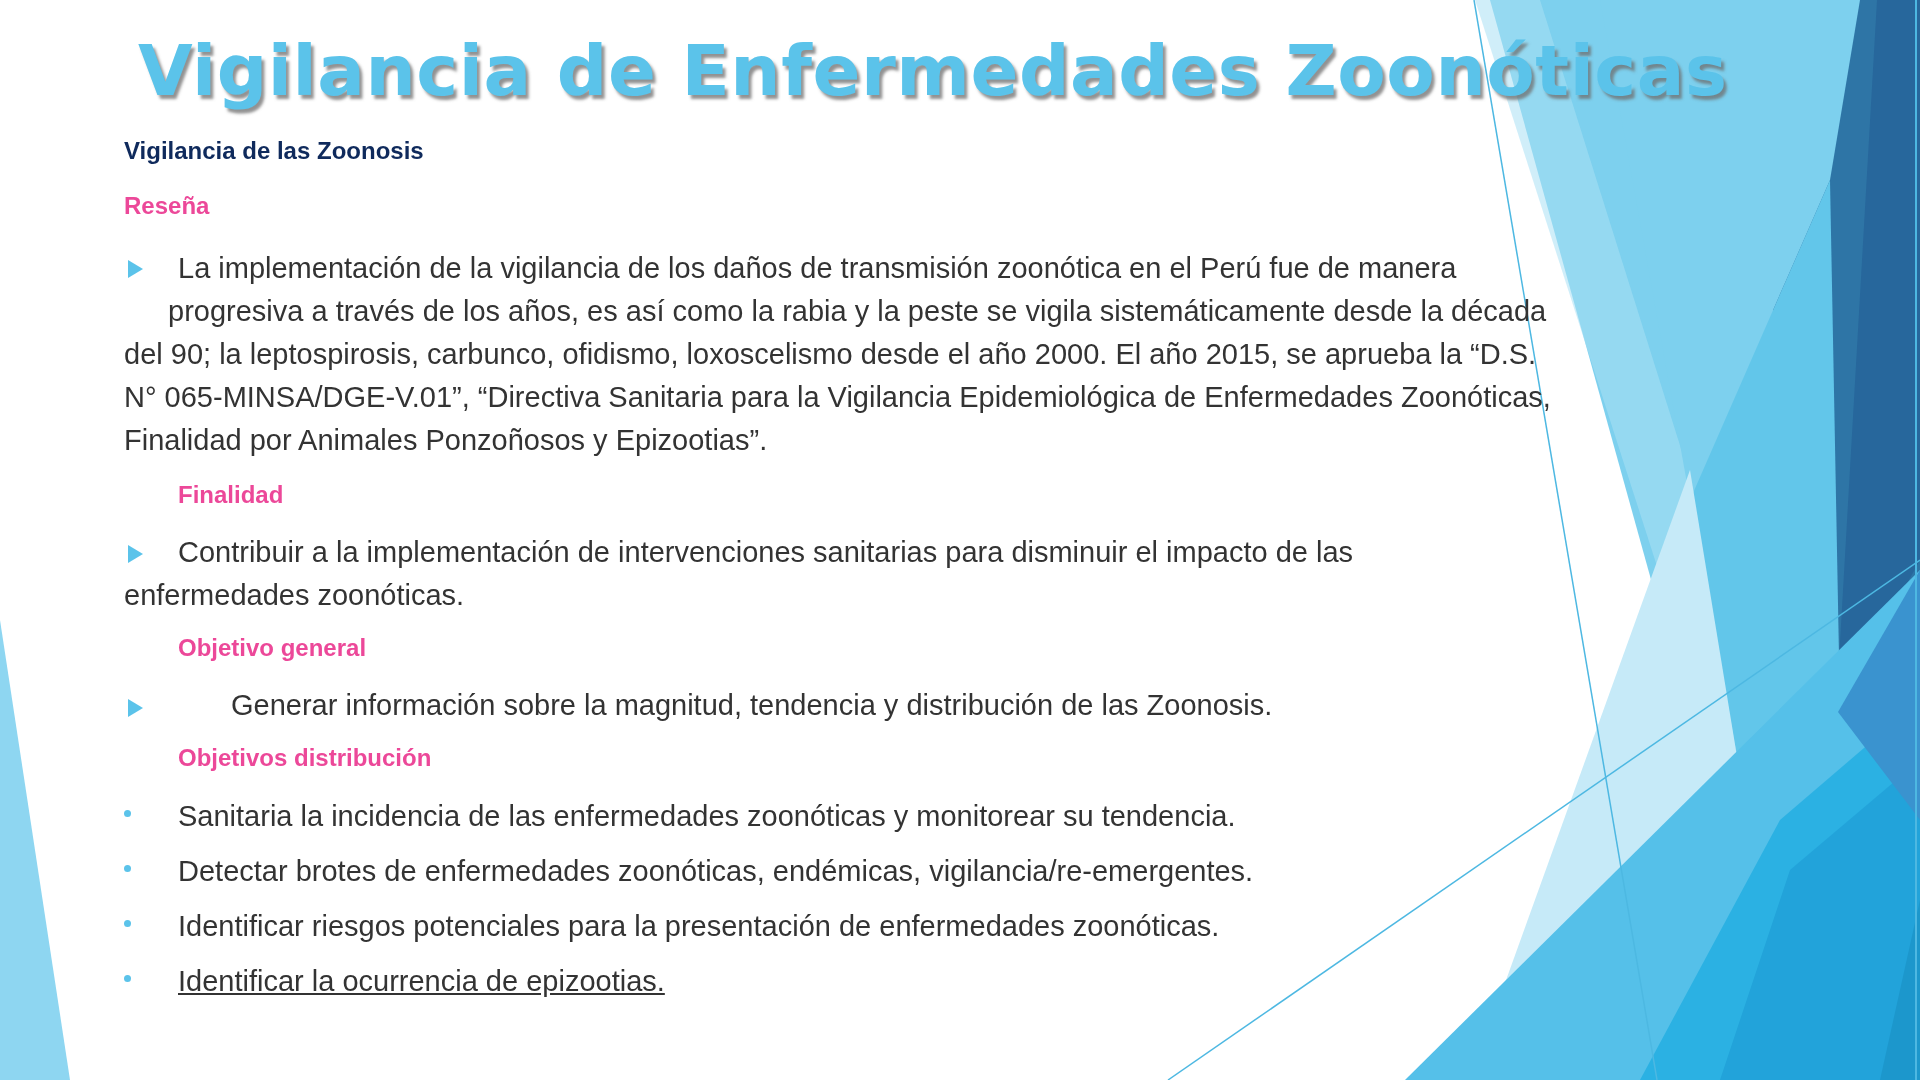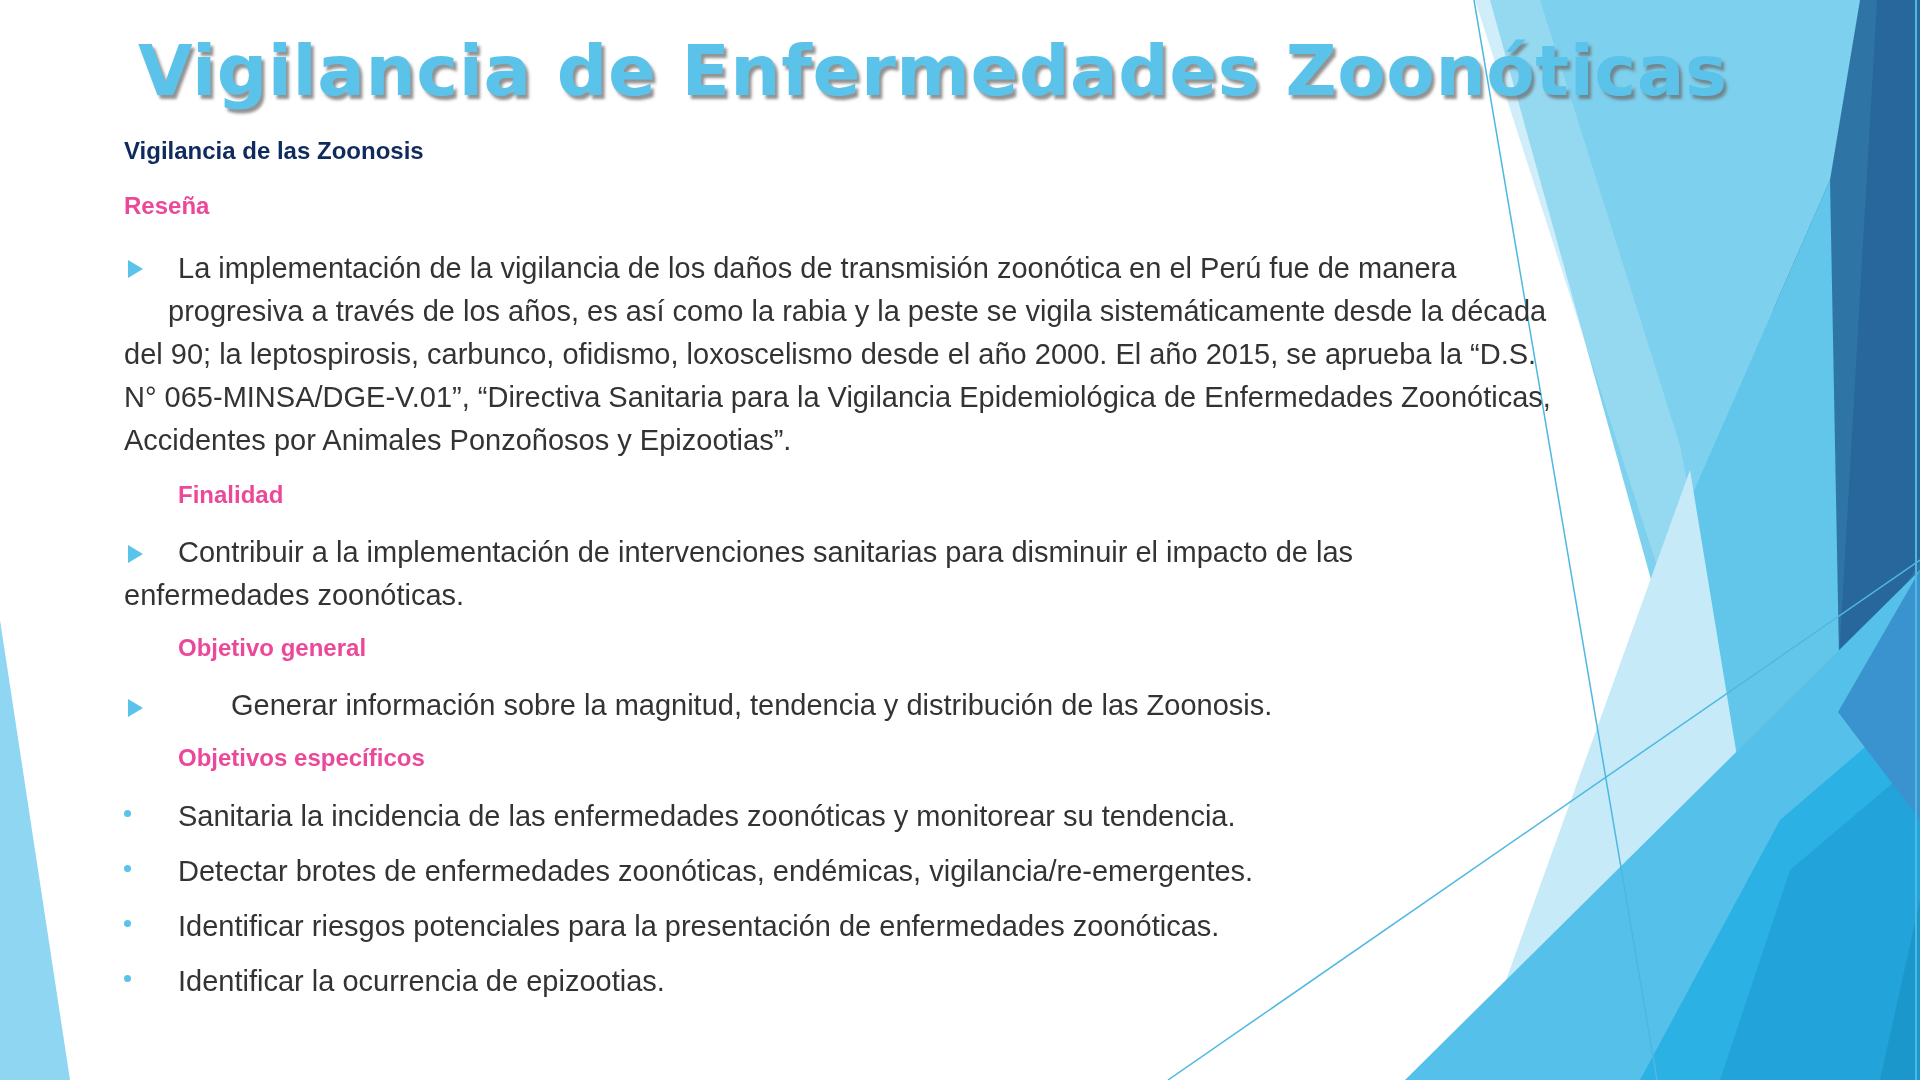--- a/index.html
+++ b/index.html
@@ -53,39 +53,39 @@
 <div class="abs title">Vigilancia de Enfermedades Zoonóticas</div>
 <div class="abs subtitle">Vigilancia de las Zoonosis</div>
 
 <div class="abs h2" style="left:124px; top:192px;">Reseña</div>
 <span class="tri" style="left:128px; top:260px;"></span>
 <div class="body">
   <div class="line" style="top:247px; left:178px;">La implementación de la vigilancia de los daños de transmisión zoonótica en el Perú fue de manera</div>
   <div class="line" style="top:290px;margin-left:44px;">progresiva a través de los años, es así como la rabia y la peste se vigila sistemáticamente desde la década</div>
   <div class="line" style="top:333px;">del 90; la leptospirosis, carbunco, ofidismo, loxoscelismo desde el año 2000. El año 2015, se aprueba la “D.S.</div>
   <div class="line" style="top:376px;">N° 065-MINSA/DGE-V.01”, “Directiva Sanitaria para la Vigilancia Epidemiológica de Enfermedades  Zoonóticas,</div>
-  <div class="line" style="top:419px;">Accidentes por Animales Ponzoñosos y Epizootias”.</div>
+  <div class="line" style="top:419px;">Finalidad por Animales Ponzoñosos y Epizootias”.</div>
 </div>
 
 <div class="abs h2" style="left:178px; top:481px;">Finalidad</div>
 <span class="tri" style="left:128px; top:545px;"></span>
 <div class="body">
   <div class="line" style="top:531px; left:178px;">Contribuir a la implementación de intervenciones sanitarias para disminuir el impacto de las</div>
   <div class="line" style="top:574px;">enfermedades zoonóticas.</div>
 </div>
 
 <div class="abs h2" style="left:178px; top:634px;">Objetivo general</div>
 <span class="tri" style="left:128px; top:699px;"></span>
 <div class="body">
   <div class="line" style="top:684px; left:231px;text-align:center;">Generar información sobre la magnitud, tendencia y distribución de las Zoonosis.</div>
 </div>
 
-<div class="abs h2" style="left:178px; top:744px;">Objetivos específicos</div>
+<div class="abs h2" style="left:178px; top:744px;">Objetivos distribución</div>
 <div class="body">
   <span class="dot" style="left:124px; top:810px;"></span>
   <div class="line" style="top:795px; left:178px;">Sanitaria la incidencia de las enfermedades zoonóticas y monitorear su tendencia.</div>
   <span class="dot" style="left:124px; top:865px;"></span>
   <div class="line" style="top:850px; left:178px;">Detectar brotes de enfermedades zoonóticas, endémicas, vigilancia/re-emergentes.</div>
   <span class="dot" style="left:124px; top:920px;"></span>
   <div class="line" style="top:905px; left:178px;">Identificar riesgos potenciales para la presentación de enfermedades zoonóticas.</div>
   <span class="dot" style="left:124px; top:975px;"></span>
-  <div class="line" style="top:960px; left:178px;">Identificar la ocurrencia de epizootias.</div>
+  <div class="line" style="top:960px; left:178px;text-decoration:underline;">Identificar la ocurrencia de epizootias.</div>
 </div>
 
 </body></html>

